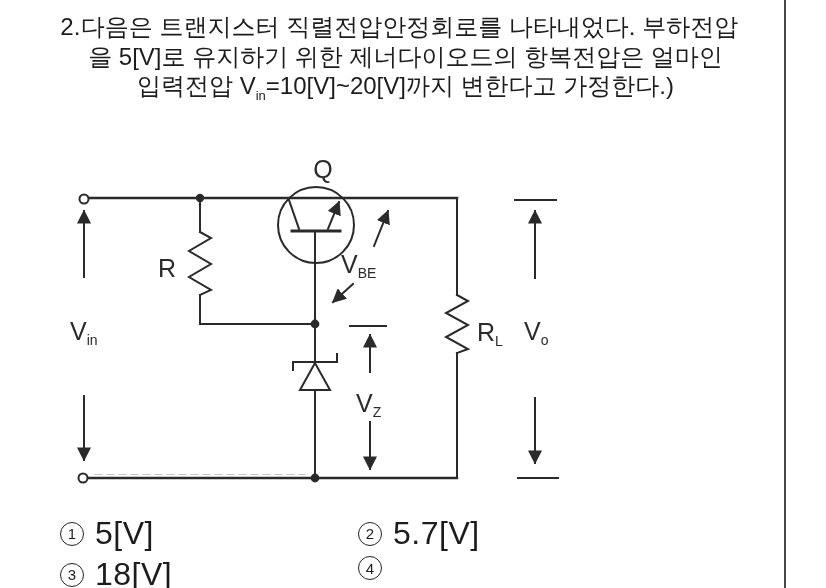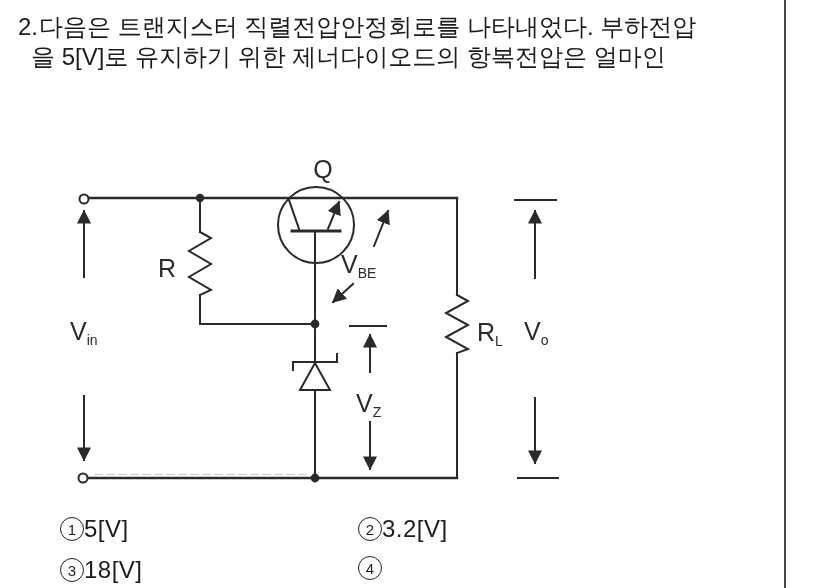--- a/index.html
+++ b/index.html
@@ -4,49 +4,50 @@
 <style>
   html,body{margin:0;padding:0;background:#e8e8e8;}
   .page{
     position:relative;width:826px;height:588px;background:#ffffff;
     font-family:"Liberation Sans","DejaVu Sans",sans-serif;color:#1c1c1c;
     overflow:hidden;
   }
   .divider{position:absolute;top:0;height:588px;width:2px;background:#474747;}
   
   .question{position:absolute;left:18px;top:12px;width:762px;
-    font-size:24px;line-height:29.5px;letter-spacing:0px;font-weight:500;}
+    font-size:24px;line-height:29.5px;letter-spacing:0px;font-weight:500;text-align:center;}
   .qline{white-space:nowrap;}
   .qnum{display:inline-block;width:21px;}
   .qindent{padding-left:13px;}
   .question sub{font-size:13px;line-height:0;}
   
   .circuit{position:absolute;left:0;top:138px;}
   .circuit text{fill:#2a2a2a;font-family:"Liberation Sans","DejaVu Sans",sans-serif;}
   .lbl{font-size:25px;}
   .sub{font-size:14px;}
   
   .choice{position:absolute;display:flex;align-items:center;}
   .cnum{
     display:inline-flex;align-items:center;justify-content:center;
     width:22px;height:22px;border:1.6px solid #222;border-radius:50%;
     font-size:15px;flex:0 0 auto;
   }
-  .clabel{font-size:24px;letter-spacing:0.5px;}
+  .clabel{font-size:32px;margin-left:11px;letter-spacing:0.5px;}
 </style>
 </head>
 <body>
 
 <div class="page">
 
   <div class="divider" style="left:784px;"></div>
 
   <div class="question">
     <div class="qline"><span class="qnum">2.</span><span>다음은 트랜지스터 직렬전압안정회로를 나타내었다. 부하전압</span></div>
     <div class="qline qindent"><span>을 5[V]로 유지하기 위한 제너다이오드의 항복전압은 얼마인</span></div>
+    <div class="qline qindent"><span>입력전압 V</span><sub>in</sub><span>=10[V]~20[V]까지 변한다고 가정한다.)</span></div>
   </div>
 
   <svg class="circuit" width="620" height="352" viewBox="0 0 620 352">
     <defs>
       <marker id="ah" viewBox="0 0 10 10" refX="9" refY="5" markerWidth="7" markerHeight="7" orient="auto">
         <path d="M0,0 L10,5 L0,10 Z" fill="#2a2a2a"></path>
       </marker>
     </defs>
 
     <g stroke="#2a2a2a" stroke-width="2" fill="none" stroke-linecap="square">
@@ -106,21 +107,21 @@
     <text x="477" y="203" class="lbl"><tspan>R</tspan><tspan class="sub" dy="5">L</tspan></text>
     <text x="524" y="202" class="lbl"><tspan>V</tspan><tspan class="sub" dy="5">o</tspan></text>
   </svg>
 
   <div class="choice" style="left:60px;top:515px;">
     <span class="cnum">1</span>
     <span class="clabel">5[V]</span>
   </div>
   <div class="choice" style="left:358px;top:515px;">
     <span class="cnum">2</span>
-    <span class="clabel">3.2[V]</span>
+    <span class="clabel">5.7[V]</span>
   </div>
   <div class="choice" style="left:60px;top:556px;">
     <span class="cnum">3</span>
     <span class="clabel">18[V]</span>
   </div>
   <div class="choice" style="left:358px;top:556px;">
     <span class="cnum">4</span>
   </div>
 
 </div>

